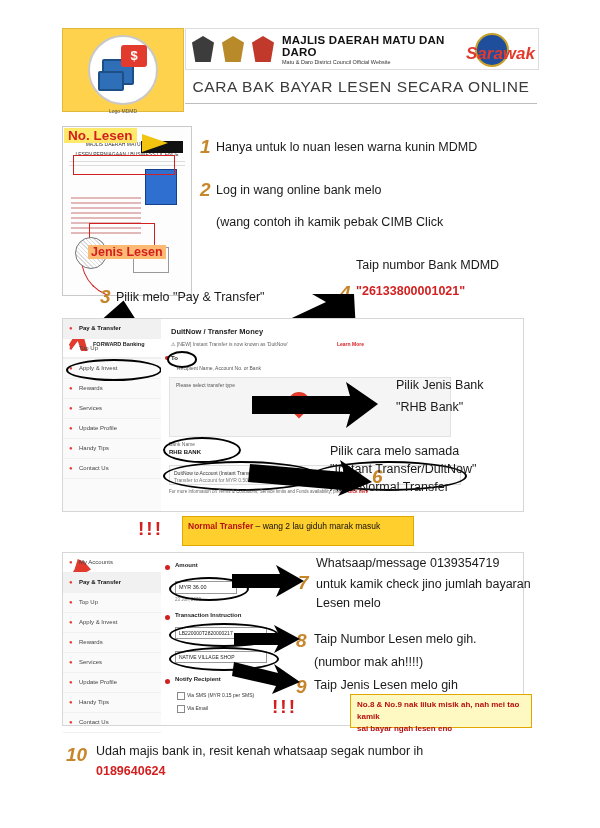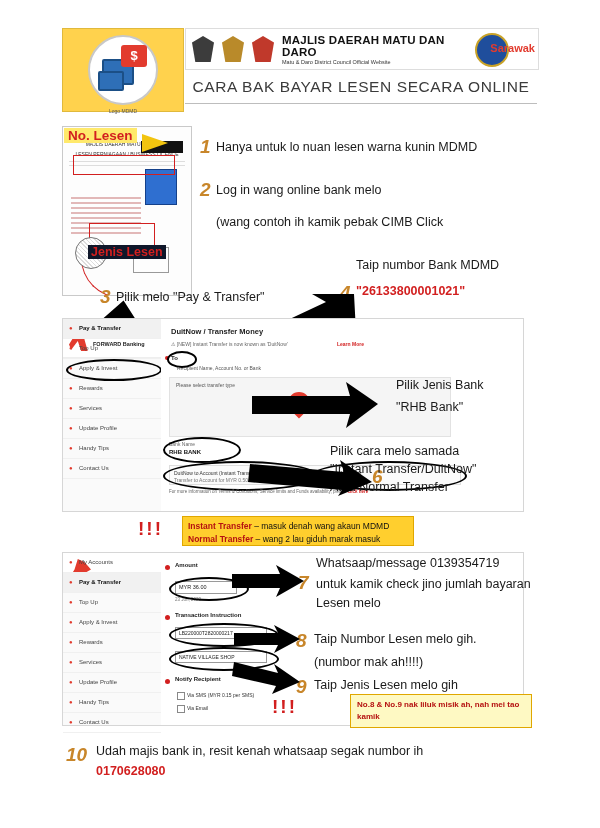--- a/index.html
+++ b/index.html
@@ -50,22 +50,22 @@
   .crest2 .c1{background:#b98a2a;}
   .crest3 .c1{background:#c0392b;}
   .banner-txt{flex:1;padding-left:6px;}
   .banner-title{font-size:11.5px;font-weight:bold;color:#111;letter-spacing:.2px;}
   .banner-sub{font-size:5.5px;color:#333;margin-top:1px;}
   .sarawak{
     width:60px;height:34px;position:relative;margin-right:3px;
   }
   .sarawak .sw-c{position:absolute;right:26px;top:1px;width:30px;height:30px;border-radius:50%;
     background:#1f4e9c;border:2px solid #c9a227;}
-  .sarawak .sw-t{position:absolute;right:0;bottom:12px;font-size:11px;font-weight:bold;
-    color:#e23b2e;}
+  .sarawak .sw-t{position:absolute;right:0;bottom:2px;font-size:17px;font-weight:bold;
+    color:#e23b2e;font-style:italic;}
   .main-title{
     left:185px;top:78px;width:352px;text-align:center;
     font-size:15.5px;color:#3b3b3b;letter-spacing:.6px;
   }
   .hdr-rule{left:185px;top:103px;width:352px;height:1px;background:#bdbdbd;}
 
   
   .num{
     font-size:19px;font-weight:bold;color:#c8862a;font-style:italic;
   }
@@ -86,21 +86,21 @@
     background:repeating-linear-gradient(45deg,#ddd,#ddd 1px,#fff 1px,#fff 3px);}
   .lic-sq2{position:absolute;right:22px;bottom:22px;width:34px;height:24px;border:1px solid #999;}
   .lic-rows{position:absolute;left:8px;top:70px;width:70px;}
   .lic-rows div{height:2px;background:#e2b8b8;margin-bottom:3px;}
   .lbl-nolesen{
     left:64px;top:128px;font-size:13.5px;font-weight:bold;color:#d21f1f;
     background:#ffe96b;padding:0 4px;
   }
   .lbl-jenis{
     left:88px;top:245px;font-size:12.5px;font-weight:bold;color:#d21f1f;
-    background:#0f172a;padding:0 3px;
+    background:#fdba74;padding:0 3px;
   }
   .yellow-arrow{
     left:142px;top:134px;width:0;height:0;
     border-top:9px solid transparent;border-bottom:9px solid transparent;
     border-left:26px solid #f2c40f;
   }
   .lic-red-box{position:absolute;left:10px;top:28px;width:100px;height:18px;border:1.5px solid #d21f1f;}
   .lic-red-box2{position:absolute;left:26px;top:96px;width:64px;height:30px;border:1.5px solid #d21f1f;}
   .red-curve{position:absolute;left:18px;top:130px;width:64px;height:40px;
     border-left:1.5px solid #d21f1f;border-bottom:1.5px solid #d21f1f;border-radius:0 0 0 40px;}
@@ -335,21 +335,20 @@
 <div class="pg num" style="left:372px;top:466px">6</div>
 <div class="pg txt" style="left:330px;top:444px;width:230px">Pilik cara melo samada</div>
 <div class="pg txt" style="left:330px;top:462px;width:230px">"Instant Transfer/DuitNow"</div>
 <div class="pg txt" style="left:330px;top:480px;width:230px">Atau Normal Transfer</div>
 <svg class="pg" style="left:248px;top:452px" width="126" height="44">
   <polygon points="124,30 92,8 96,20 2,12 0,30 94,38 90,44" fill="#000"></polygon>
 </svg>
 
 <div class="pg excl" style="left:138px;top:518px">!!!</div>
 <div class="pg warn-box">
-  <div><span class="r">Instant Transfer</span><span> – masuk denah wang akaun MDMD</span></div>
   <div><span class="r">Normal Transfer</span><span> – wang 2 lau giduh marak masuk</span></div>
 </div>
 
 <div class="pg shot2">
   <div class="s2-side">
     <div class="runner">
       <div class="runner-man"></div>
       <div class="runner-txt"><span>FORWARD</span>
         <span>Banking</span></div>
     </div>
@@ -421,17 +420,18 @@
 
 <div class="pg num" style="left:296px;top:676px">9</div>
 <div class="pg txt" style="left:314px;top:678px;width:260px">Taip Jenis Lesen melo gih</div>
 <svg class="pg" style="left:232px;top:660px" width="70" height="34">
   <polygon points="68,22 42,4 46,13 2,2 0,16 44,26 40,34" fill="#000"></polygon>
 </svg>
 
 <div class="pg excl" style="left:272px;top:696px">!!!</div>
 <div class="pg note-box">
   <div>No.8 &amp; No.9 nak liluk misik ah, nah mei tao kamik</div>
+  <div>sai bayar ngah lesen eno</div>
 </div>
 
 <div class="pg num" style="left:66px;top:744px">10</div>
 <div class="pg txt" style="left:96px;top:744px;width:460px">Udah majis bank in, resit kenah whatsaap segak numbor ih</div>
-<div class="pg txt-b red-b" style="left:96px;top:764px;width:300px">0170628080</div>
+<div class="pg txt-b red-b" style="left:96px;top:764px;width:300px">0189640624</div>
 
 </body></html>

